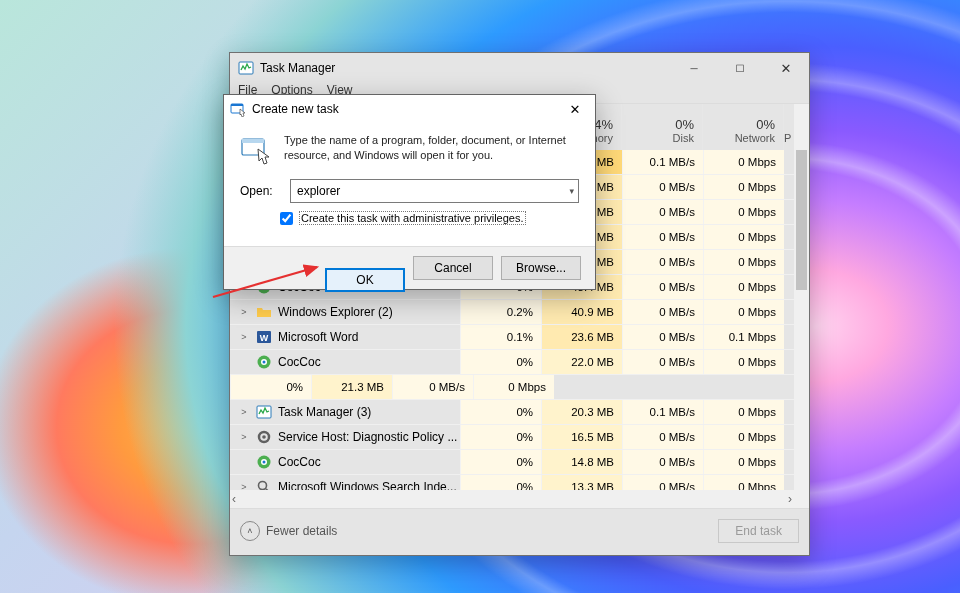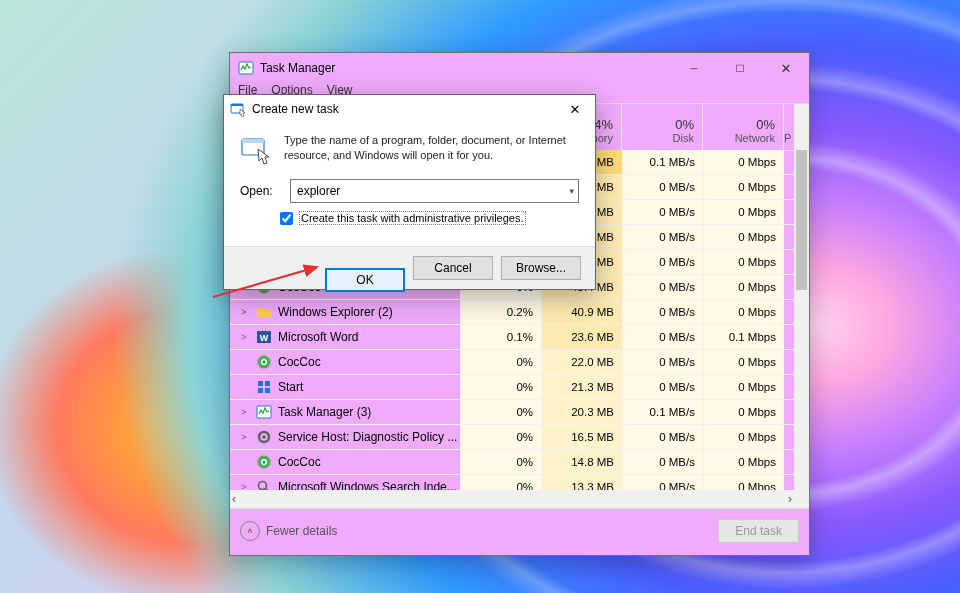--- a/index.html
+++ b/index.html
@@ -4,21 +4,21 @@
 <style>
 html,body{margin:0;padding:0;width:960px;height:593px;overflow:hidden;font-family:'Segoe UI',Arial,sans-serif;font-size:12px;color:#000;}
 .wallpaper{position:absolute;inset:0;background:
  radial-gradient(ellipse 900px 700px at 85% 55%, #ffd4f0 0%, #ffa8e0 8%, #c57dff 18%, #8a5aff 28%, #4a5fff 40%, #2e9bff 55%, #8cd4d4 70%, transparent 78%),
  radial-gradient(ellipse 520px 450px at 20% 72%, #ffb94a 0%, #ff9a3f 14%, #ff7a5f 26%, transparent 40%),
  linear-gradient(135deg,#b9e6db 0%, #c5d5ef 35%, #d8cdf4 70%, #f2d6f0 100%);
 }
 .wallpaper::before{content:"";position:absolute;inset:0;background:
  radial-gradient(ellipse 700px 560px at 82% 55%, transparent 28%, rgba(255,255,255,.35) 30%, transparent 33%, transparent 42%, rgba(255,255,255,.3) 44%, transparent 47%, transparent 56%, rgba(255,255,255,.25) 58%, transparent 61%);
  mix-blend-mode:screen;}
-.window{position:absolute;left:229px;top:52px;width:579px;height:502px;background:#f0abfc;border:1px solid #707070;box-shadow:0 8px 24px rgba(0,0,0,.25);}
+.window{position:absolute;left:229px;top:52px;width:579px;height:502px;background:#e5e5e5;border:1px solid #707070;box-shadow:0 8px 24px rgba(0,0,0,.25);}
 .titlebar{height:30px;display:flex;align-items:center;padding-left:8px;}
 .title-icon{width:16px;height:16px;margin-right:6px;display:flex;align-items:center;justify-content:center;}
 .title-text{flex:1;font-size:12px;}
 .win-btns{display:flex;}
 .win-btn{width:46px;height:30px;display:flex;align-items:center;justify-content:center;color:#333;font-size:10px;}
 .win-btn.close{font-size:13px;}
 .menubar{height:20px;display:flex;gap:14px;padding:0 8px;font-size:12px;color:#333;}
 .menubar span{cursor:default;}
 .divider{height:1px;background:#dcdcdc;}
 .content{position:relative;height:404px;}
@@ -243,32 +243,20 @@
               </span>
               <span>CocCoc</span>
             </div>
             <div class="cell heat-cpu">0%</div>
             <div class="cell" style="background:#fff3cc">22.0 MB</div>
             <div class="cell heat-cpu">0 MB/s</div>
             <div class="cell heat-cpu">0 Mbps</div>
             <div style="width:10px"></div>
           </div>
           <div class="row">
-            <div class="namecell">
-              <span class="exp"></span>
-              <span class="proc-icon">
-                <svg width="16" height="16" viewBox="0 0 16 16">
-                  <rect x="2" y="2" width="5" height="5" fill="#1976d2"></rect>
-                  <rect x="9" y="2" width="5" height="5" fill="#1976d2"></rect>
-                  <rect x="2" y="9" width="5" height="5" fill="#1976d2"></rect>
-                  <rect x="9" y="9" width="5" height="5" fill="#1976d2"></rect>
-                </svg>
-              </span>
-              <span>Start</span>
-            </div>
             <div class="cell heat-cpu">0%</div>
             <div class="cell" style="background:#fff3cc">21.3 MB</div>
             <div class="cell heat-cpu">0 MB/s</div>
             <div class="cell heat-cpu">0 Mbps</div>
             <div style="width:10px"></div>
           </div>
           <div class="row">
             <div class="namecell">
               <span class="exp">&gt;</span>
               <span class="proc-icon">

